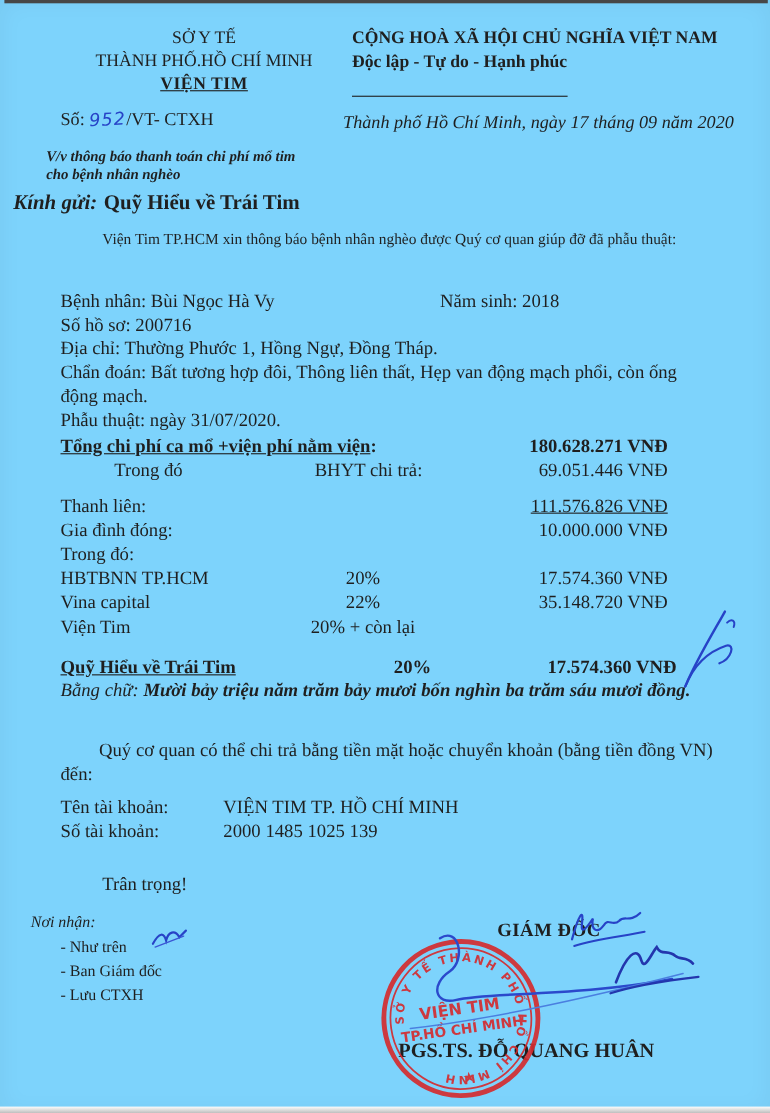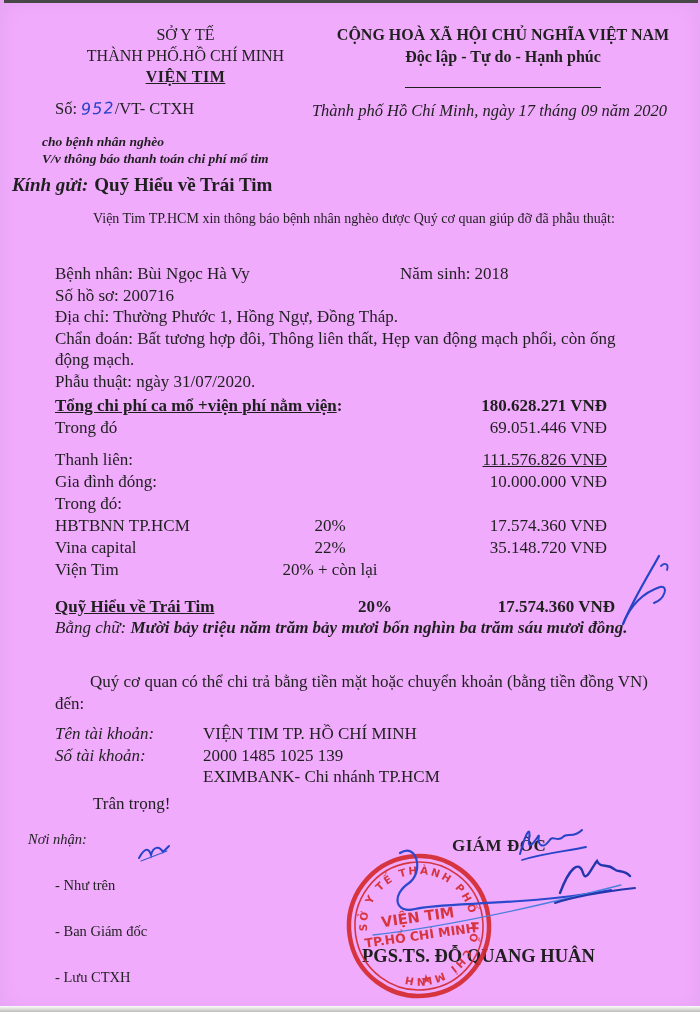--- a/index.html
+++ b/index.html
@@ -6,35 +6,35 @@
   body{
     width:700px;height:1012px;
     background:#e9e9e9;
     font-family:"Liberation Serif", serif;
     color:#1f1f1f;
     overflow:hidden;
   }
   .page{
     position:relative;
     width:700px;height:1012px;
-    background:#f0abfc;
+    background:#7dd3fc;
     box-shadow:inset 0 0 22px rgba(0,0,0,0.05);
     overflow:hidden;
   }
   .scan-strip-top{position:absolute;top:0;left:4px;right:2px;height:3px;background:#474747;}
   .scan-strip-bottom{position:absolute;bottom:0;left:0;right:0;height:6px;background:linear-gradient(#fdfdfc,#bdbdbd);}
 
   .abs{position:absolute;}
   .b{font-weight:bold;}
   .u{text-decoration:underline;}
 
   
   .org-block{top:24px;left:38px;width:295px;text-align:center;font-size:16px;line-height:21px;}
   .org-name{font-weight:bold;text-decoration:underline;letter-spacing:.5px;}
-  .nation-block{top:24px;left:320px;right:14px;text-align:center;font-size:16px;line-height:22px;font-weight:bold;}
+  .nation-block{top:24px;left:320px;right:14px;font-size:16px;line-height:22px;font-weight:bold;}
   .motto{display:inline-block;border-bottom:1.6px solid #1f1f1f;padding-bottom:19px;}
   .ref-line{top:99px;left:55px;font-size:16.5px;}
   .ref-number{color:#2743c7;font-family:"DejaVu Sans", sans-serif;font-style:italic;font-size:16px;letter-spacing:1px;display:inline-block;transform:rotate(-3deg);}
   .date-line{top:101px;left:295px;right:16px;text-align:center;font-style:italic;font-size:16.5px;}
   .subject-block{top:133px;left:42px;font-size:13.5px;font-style:italic;font-weight:600;line-height:17px;}
   .salutation{top:174px;left:0;width:700px;text-align:left;font-size:19px;font-weight:bold;margin-left:12px;}
   .salutation .sal-label{font-style:italic;margin-right:6px;}
 
   .intro{top:208px;left:55px;right:54px;font-size:14px;line-height:22px;text-align:justify;text-indent:38px;}
 
@@ -42,40 +42,40 @@
   .patient-line1{position:relative;}
   .birth{position:absolute;left:345px;top:0;}
 
   
   .costs{top:395px;left:55px;width:552px;font-size:17px;}
   .crow{display:flex;height:22px;line-height:22px;}
   .crow .c12{width:400px;}
   .crow .c1{width:230px;}
   .crow .c1f{width:250px;}
   .crow .c2{width:90px;text-align:center;}
-  .crow .c2b{width:160px;text-align:left;}
+  .crow .c2b{width:160px;text-align:center;}
   .crow .c2f{width:140px;text-align:center;}
   .crow .c3{flex:1;text-align:right;}
   .gap10{height:10px;}
   .gap14{height:14px;}
   .ulabel{text-decoration:underline;font-weight:bold;}
 
   .words{top:617px;left:55px;right:54px;font-size:17px;line-height:22px;font-style:italic;text-align:justify;}
   .words .w-val{font-weight:bold;}
 
   .pay-note{top:671px;left:55px;right:52px;font-size:17px;line-height:22px;text-align:justify;text-indent:35px;}
 
   .bank{top:723px;left:55px;font-size:17px;line-height:21.5px;}
   .bank-row{display:flex;}
-  .bank-label{width:148px;font-style:italic;}
+  .bank-label{width:148px;}
   .closing{top:794px;left:93px;font-size:17px;}
 
   .recipients{top:828px;left:28px;font-size:14.5px;line-height:22px;}
   .recip-label{font-style:italic;}
-  .recip-item{padding-left:27px;margin-top:24px;}
+  .recip-item{padding-left:27px;}
 
   .director{top:836px;left:452px;font-size:17px;font-weight:bold;letter-spacing:.5px;}
   .signer{top:946px;left:362px;width:300px;font-size:18.5px;font-weight:bold;white-space:nowrap;}
 
   
   .stamp{top:851px;left:343px;width:152px;height:150px;transform:rotate(-8deg);opacity:.92;}
   .stamp svg{display:block;}
 
   .hand{pointer-events:none;}
 </style>
@@ -96,22 +96,22 @@
     <div><span class="motto">Độc lập - Tự do - Hạnh phúc</span></div>
   </div>
 
   <div class="abs ref-line">
     <span>Số:</span>
     <span class="ref-number">952</span><span>/VT- CTXH</span>
   </div>
   <div class="abs date-line">Thành phố Hồ Chí Minh, ngày 17 tháng 09 năm 2020</div>
 
   <div class="abs subject-block">
+    <div>V/v thông báo thanh toán chi phí mổ tim</div>
     <div>cho bệnh nhân nghèo</div>
-    <div>V/v thông báo thanh toán chi phí mổ tim</div>
   </div>
 
   <div class="abs salutation">
     <span class="sal-label">Kính gửi:</span><span>Quỹ Hiểu về Trái Tim</span>
   </div>
 
   <div class="abs intro">Viện Tim TP.HCM xin thông báo bệnh nhân nghèo được Quý cơ quan giúp đỡ đã phẫu thuật:</div>
 
   <div class="abs patient">
     <div class="patient-line1">
@@ -124,20 +124,21 @@
     <div>Phẫu thuật: ngày 31/07/2020.</div>
   </div>
 
   <div class="abs costs">
     <div class="crow">
       <div class="c12"><span class="ulabel">Tổng chi phí ca mổ +viện phí nằm viện</span><span class="b">:</span></div>
       <div class="c3 b">180.628.271 VNĐ</div>
     </div>
     <div class="crow">
       <div class="c2b" style="width:160px">Trong đó</div>
+      <div class="c2b" style="width:240px">BHYT chi trả:</div>
       <div class="c3">69.051.446 VNĐ</div>
     </div>
     <div class="gap10"></div>
     <div class="crow">
       <div class="c12">Thanh liên:</div>
       <div class="c3 u">111.576.826 VNĐ</div>
     </div>
     <div class="crow">
       <div class="c12">Gia đình đóng:</div>
       <div class="c3">10.000.000 VNĐ</div>
@@ -178,21 +179,20 @@
     <div class="bank-row">
       <div class="bank-label">Tên tài khoản:</div>
       <div>VIỆN TIM TP. HỒ CHÍ MINH</div>
     </div>
     <div class="bank-row">
       <div class="bank-label">Số tài khoản:</div>
       <div>2000 1485 1025 139</div>
     </div>
     <div class="bank-row">
       <div class="bank-label"></div>
-      <div>EXIMBANK- Chi nhánh TP.HCM</div>
     </div>
   </div>
 
   <div class="abs closing">Trân trọng!</div>
 
   <div class="abs recipients">
     <div class="recip-label">Nơi nhận:</div>
     <div class="recip-item">- Như trên</div>
     <div class="recip-item">- Ban Giám đốc</div>
     <div class="recip-item">- Lưu CTXH</div>

